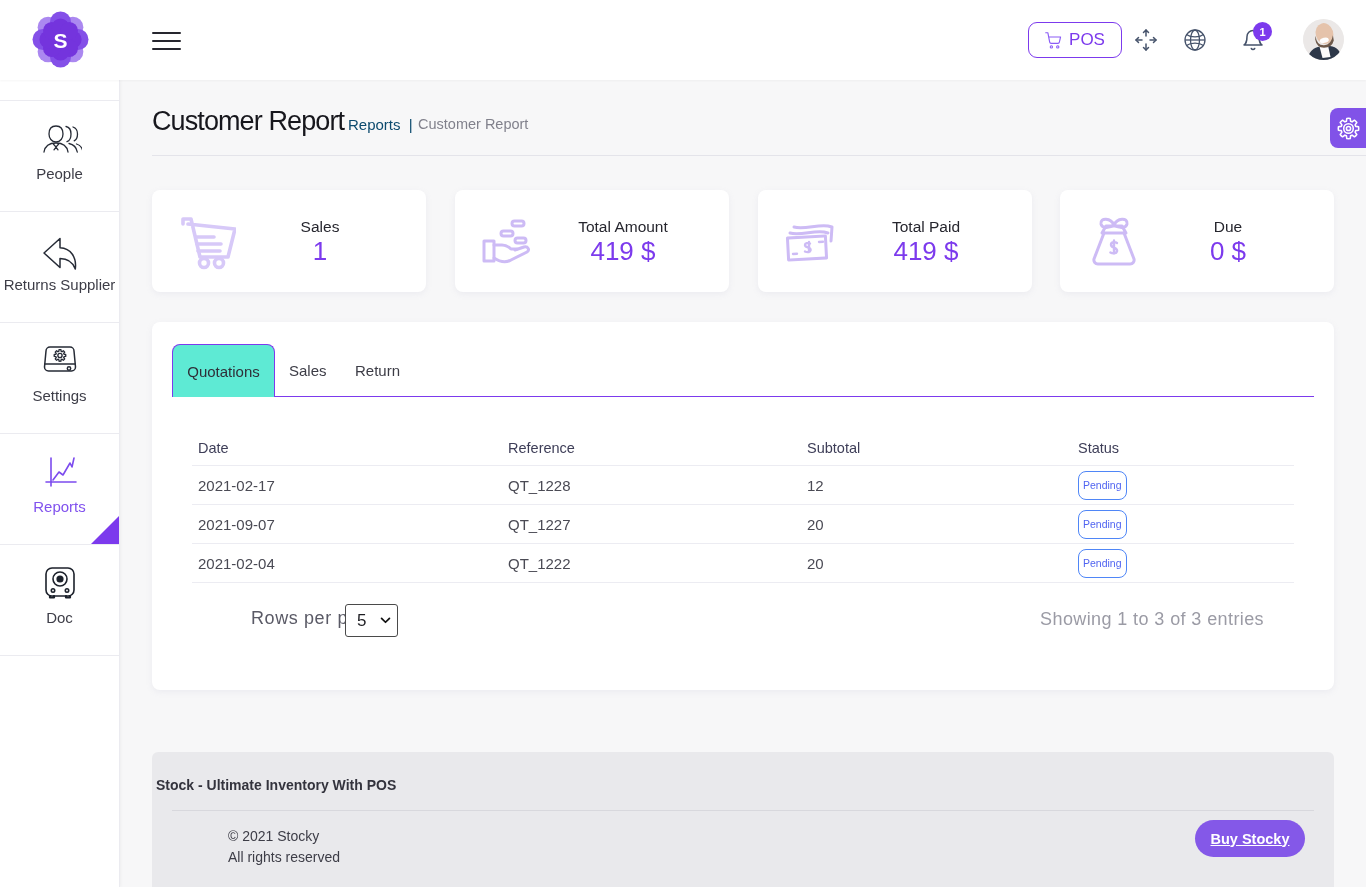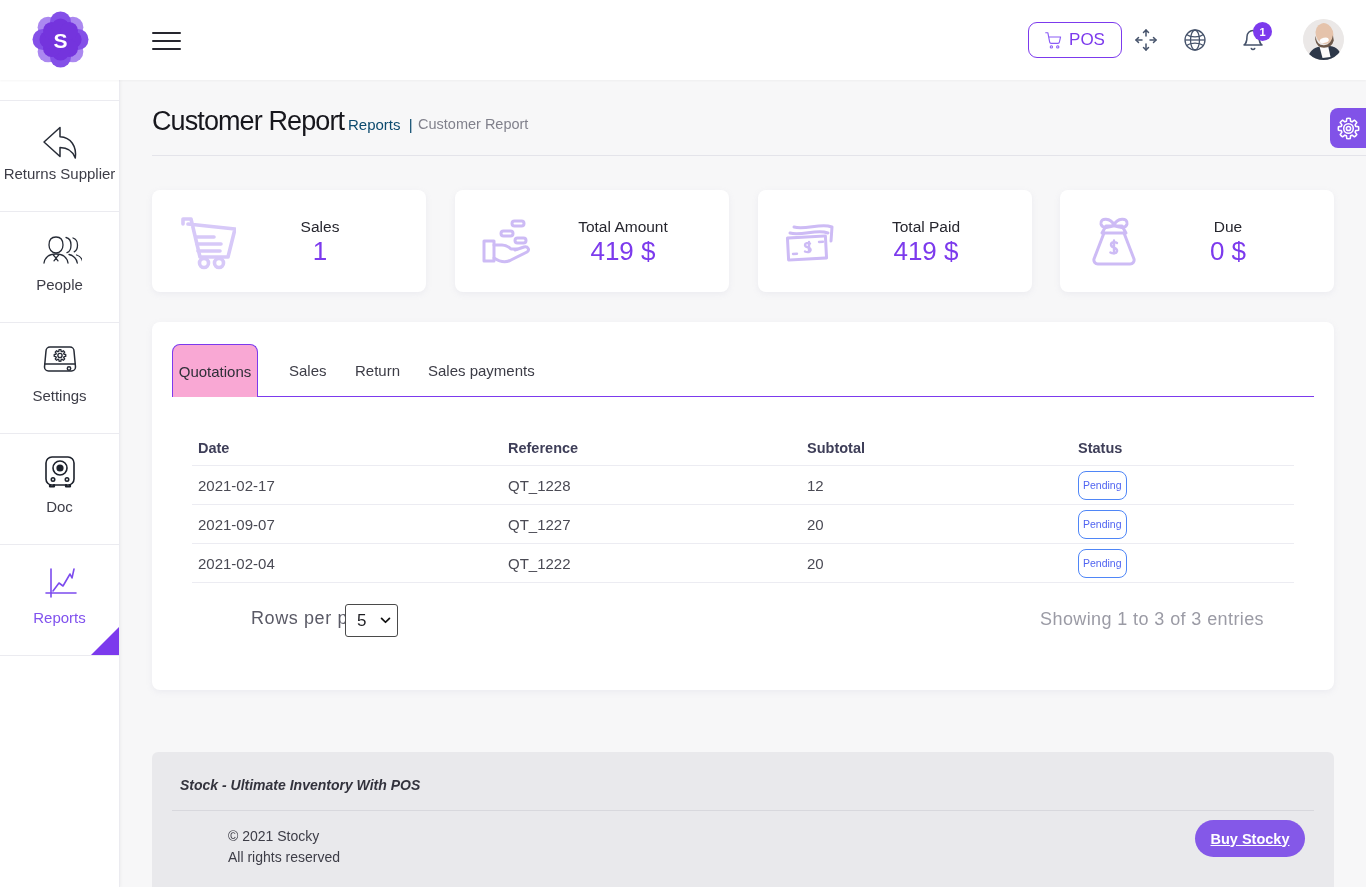--- a/index.html
+++ b/index.html
@@ -31,34 +31,34 @@
   
   .card { position:absolute; top:190px; width:274px; height:102px; background:#fff; border-radius:8px; box-shadow:0 2px 6px rgba(160,160,190,.12); }
   .card .cicon { position:absolute; left:24px; top:21px; width:60px; height:60px; }
   .card .ctext { position:absolute; left:84px; right:22px; top:0; height:100%; display:flex; flex-direction:column; align-items:center; justify-content:center; }
   .card .clabel { font-size:15.5px; line-height:18px; color:#26262e; }
   .card .cval { font-size:26px; line-height:27px; color:#7c3aed; margin-top:2px; }
 
   
   #panel { position:absolute; left:152px; top:322px; width:1182px; height:368px; background:#fff; border-radius:8px; box-shadow:0 2px 6px rgba(160,160,190,.12); }
   #tabs { position:absolute; left:20px; top:22px; right:20px; height:53px; border-bottom:1.5px solid #7c3aed; }
-  #tab-active { position:absolute; left:0; top:0; width:86px; height:53px; background:#f9a8d4; border:1px solid #7c3aed; border-bottom:none; border-radius:8px 8px 0 0; display:flex; align-items:center; justify-content:center; font-size:15px; color:#2f2f38; }
+  #tab-active { position:absolute; left:0; top:0; width:103px; height:53px; background:#5eead4; border:1px solid #7c3aed; border-bottom:none; border-radius:8px 8px 0 0; display:flex; align-items:center; justify-content:center; font-size:15px; color:#2f2f38; }
   .tab { position:absolute; top:0; height:53px; display:flex; align-items:center; font-size:15px; color:#3c3c46; }
 
   table#dt { position:absolute; left:40px; top:110px; width:1102px; border-collapse:collapse; font-size:15px; }
-  #dt th { text-align:left; color:#3e3e58; font-size:14.5px; padding:8px 0 9px 6px; border-bottom:1px solid #ececf2; font-weight:bold; }
+  #dt th { text-align:left; color:#3e3e58; font-size:14.5px; padding:8px 0 9px 6px; border-bottom:1px solid #ececf2; font-weight:normal; }
   #dt td { color:#4a4a54; padding:0 0 0 6px; height:39px; border-bottom:1px solid #ececf2; }
   .pend { display:inline-block; border:1px solid #4f86f7; color:#5064f1; font-size:10.5px; line-height:11px; padding:8px 4px; border-radius:8px; }
   #rpp { position:absolute; left:54px; top:286px; font-size:18px; letter-spacing:0.6px; color:#5a5a66;margin-left:45px; }
   #rsel { position:absolute; left:193px; top:282px; width:53px; height:33px; border:1px solid #4a4a4a; border-radius:3px; background:#fff; font-size:17px; color:#1d1d22; display:flex; align-items:center; }
   #showing { position:absolute; right:70px; top:287px; font-size:18px; letter-spacing:0.4px; color:#9b9ba5; }
 
   
   #footer { position:absolute; left:152px; top:752px; width:1182px; height:135px; background:#e9e9ec; border-radius:6px 6px 0 0; }
-  #ftitle { position:absolute; left:28px; top:25px; font-size:14px; font-weight:bold; color:#33333d;font-style:italic; }
+  #ftitle { position:absolute; left:4px; top:25px; font-size:14px; font-weight:bold; color:#33333d; }
   #fdiv { position:absolute; left:20px; top:58px; right:20px; height:1px; background:#d8d8dd; }
   #fcopy { position:absolute; left:76px; top:74px; font-size:14px; color:#3d3d47; line-height:21px; }
   #buybtn { position:absolute; right:29px; top:68px; width:110px; height:37px; background:#8458e8; border-radius:19px; color:#fff; font-size:14.5px; font-weight:bold; display:flex; align-items:center; justify-content:center;text-decoration:underline; }
 </style>
 </head>
 <body>
 
 <div id="topbar">
   <div id="burger" class="abs" style="left:152px; top:32px;">
     <div></div>
@@ -108,69 +108,69 @@
       <path d="M12.6 16.8 Q13.5 26.5 21 26.3 Q28.5 25.6 29.9 16.2 L30.8 21.5 Q29 28.6 21 28.8 Q13.5 28.4 12.2 20.5 Z" fill="#6e5a4b"></path>
       <ellipse cx="21.3" cy="21.3" rx="4.6" ry="2.6" transform="rotate(-14 21.3 21.3)" fill="#fdfdfd"></ellipse>
     </g>
   </svg>
 </div>
 
 <div id="sidebar">
   <div style="height:21px; border-bottom:1px solid #ebebf0;"></div>
 
   <div class="sitem">
-    <svg class="icon" viewBox="0 0 44 44" fill="none" stroke="#262b36" stroke-width="1.5" stroke-linejoin="round">
-      <path d="M22 10.5 L6 25 L22 39.5 L22 30.5 C30 30.5 34.5 33.5 37.3 41 C38.8 29.5 33 20.3 22 19.8 Z"></path>
-    </svg>
-    <div>Returns Supplier</div>
-  </div>
-
-  <div class="sitem">
     <svg class="icon" viewBox="0 0 44 44" fill="none" stroke="#262b36" stroke-width="1.3" stroke-linejoin="round" stroke-linecap="round">
       <path d="M11 17c0-5 2.5-8 7-8s7 3 7 8c0 4-2.5 8-7 8s-7-4-7-8z"></path>
       <path d="M6 35c1-6 5.5-9 12-9s11 3 12 9"></path>
       <path d="M15.5 27.2l2.6 2.9 -2.1 2.7M20.5 27.2l-2.6 2.9 2.1 2.7"></path>
       <path d="M28 9.5c3.5.7 5 3.6 5 7.5 0 3.5-1.5 6.8-4 7.7M31 26.5c4.5 1 7.5 4 8.3 8.5"></path>
       <path d="M35 10c3 1 4.5 3.5 4.5 7 0 3-1.2 5.8-3.3 6.8M38.5 27c3.5 1 5.8 3.8 6.5 8"></path>
     </svg>
     <div>People</div>
+  </div>
+
+  <div class="sitem">
+    <svg class="icon" viewBox="0 0 44 44" fill="none" stroke="#262b36" stroke-width="1.5" stroke-linejoin="round">
+      <path d="M22 10.5 L6 25 L22 39.5 L22 30.5 C30 30.5 34.5 33.5 37.3 41 C38.8 29.5 33 20.3 22 19.8 Z"></path>
+    </svg>
+    <div>Returns Supplier</div>
   </div>
 
   <div class="sitem">
     <svg class="icon" viewBox="0 0 44 44" fill="none" stroke="#262b36" stroke-width="1.5" stroke-linejoin="round" stroke-linecap="round">
       <path d="M12 8h20a4 4 0 0 1 4 4l1.5 16a4 4 0 0 1-4 4h-23a4 4 0 0 1-4-4L8 12a4 4 0 0 1 4-4z"></path>
       <path d="M7 25h30"></path>
       <circle cx="31" cy="29.5" r="1.7"></circle>
       <g transform="translate(14.9,9.4) scale(0.59)" stroke-width="2.3">
         <path d="M10.39 2.33 A9.8 9.8 0 0 1 13.61 2.33 L14.02 5.09 A7.2 7.2 0 0 1 15.45 5.68 L17.70 4.03 A9.8 9.8 0 0 1 19.97 6.30 L18.32 8.55 A7.2 7.2 0 0 1 18.91 9.98 L21.67 10.39 A9.8 9.8 0 0 1 21.67 13.61 L18.91 14.02 A7.2 7.2 0 0 1 18.32 15.45 L19.97 17.70 A9.8 9.8 0 0 1 17.70 19.97 L15.45 18.32 A7.2 7.2 0 0 1 14.02 18.91 L13.61 21.67 A9.8 9.8 0 0 1 10.39 21.67 L9.98 18.91 A7.2 7.2 0 0 1 8.55 18.32 L6.30 19.97 A9.8 9.8 0 0 1 4.03 17.70 L5.68 15.45 A7.2 7.2 0 0 1 5.09 14.02 L2.33 13.61 A9.8 9.8 0 0 1 2.33 10.39 L5.09 9.98 A7.2 7.2 0 0 1 5.68 8.55 L4.03 6.30 A9.8 9.8 0 0 1 6.30 4.03 L8.55 5.68 A7.2 7.2 0 0 1 9.98 5.09 Z"></path>
         <circle cx="12" cy="12" r="3.6"></circle>
       </g>
     </svg>
     <div>Settings</div>
   </div>
 
+  <div class="sitem active">
+    <svg class="icon" viewBox="0 0 44 44" fill="none" stroke="#7c4bee" stroke-width="1.6" stroke-linejoin="round" stroke-linecap="round">
+      <path d="M13 8v28M8 32h30"></path>
+      <path d="M15 30l6-8 4 3 7-12 2 4 2-9"></path>
+    </svg>
+    <div>Reports</div>
+    <div id="tri"></div>
+  </div>
+
   <div class="sitem">
     <svg class="icon" viewBox="0 0 44 44" fill="none" stroke="#1c212b" stroke-width="1.6" stroke-linejoin="round" stroke-linecap="round">
       <rect x="8" y="7" width="28" height="28" rx="6"></rect>
       <circle cx="22" cy="18" r="7"></circle>
       <circle cx="22" cy="18" r="2.8" fill="#1c212b"></circle>
       <circle cx="15" cy="29.5" r="1.7"></circle>
       <circle cx="29" cy="29.5" r="1.7"></circle>
       <path d="M12 35v1.5h4V35M28 35v1.5h4V35" stroke-width="2.2"></path>
     </svg>
     <div>Doc</div>
-  </div>
-
-  <div class="sitem active">
-    <svg class="icon" viewBox="0 0 44 44" fill="none" stroke="#7c4bee" stroke-width="1.6" stroke-linejoin="round" stroke-linecap="round">
-      <path d="M13 8v28M8 32h30"></path>
-      <path d="M15 30l6-8 4 3 7-12 2 4 2-9"></path>
-    </svg>
-    <div>Reports</div>
-    <div id="tri"></div>
   </div>
 </div>
 
 <div id="ptitle">Customer Report</div>
 <div id="bc1">Reports&nbsp; |</div>
 <div id="bc2">Customer Report</div>
 <div id="hdivider"></div>
 <div id="gearbtn">
   <svg width="25" height="25" viewBox="0 0 24 24" fill="none" stroke="#fff" stroke-width="1.5" stroke-linejoin="round">
     <path d="M10.39 2.33 A9.8 9.8 0 0 1 13.61 2.33 L14.02 5.09 A7.2 7.2 0 0 1 15.45 5.68 L17.70 4.03 A9.8 9.8 0 0 1 19.97 6.30 L18.32 8.55 A7.2 7.2 0 0 1 18.91 9.98 L21.67 10.39 A9.8 9.8 0 0 1 21.67 13.61 L18.91 14.02 A7.2 7.2 0 0 1 18.32 15.45 L19.97 17.70 A9.8 9.8 0 0 1 17.70 19.97 L15.45 18.32 A7.2 7.2 0 0 1 14.02 18.91 L13.61 21.67 A9.8 9.8 0 0 1 10.39 21.67 L9.98 18.91 A7.2 7.2 0 0 1 8.55 18.32 L6.30 19.97 A9.8 9.8 0 0 1 4.03 17.70 L5.68 15.45 A7.2 7.2 0 0 1 5.09 14.02 L2.33 13.61 A9.8 9.8 0 0 1 2.33 10.39 L5.09 9.98 A7.2 7.2 0 0 1 5.68 8.55 L4.03 6.30 A9.8 9.8 0 0 1 6.30 4.03 L8.55 5.68 A7.2 7.2 0 0 1 9.98 5.09 Z"></path>
@@ -231,21 +231,20 @@
       <div class="clabel">Due</div>
       <div class="cval">0 $</div>
     </div>
 </div>
 
 <div id="panel">
   <div id="tabs">
     <div id="tab-active">Quotations</div>
     <div class="tab" style="left:117px;">Sales</div>
     <div class="tab" style="left:183px;">Return</div>
-    <div class="tab" style="left:256px;">Sales payments</div>
   </div>
 
   <table id="dt">
     <colgroup>
         <col style="width:310px">
         <col style="width:299px">
         <col style="width:271px">
         <col>
       </colgroup>
     <tbody>

